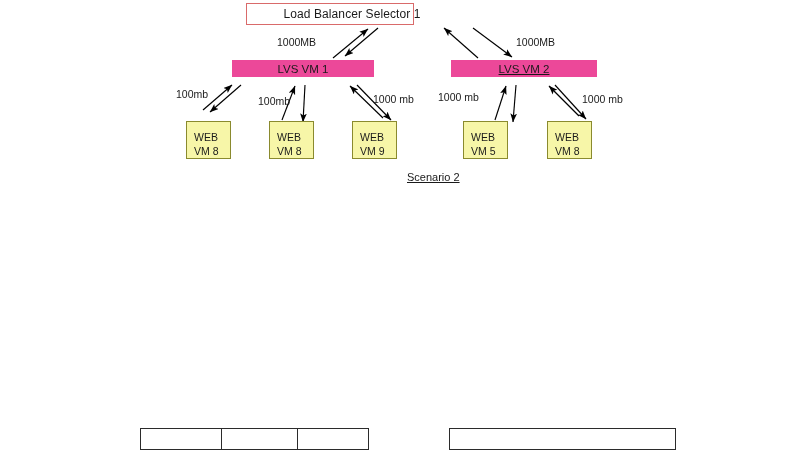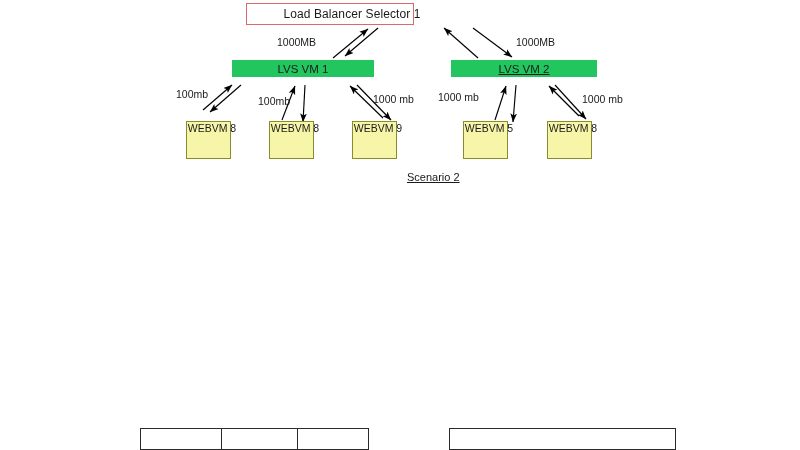--- a/index.html
+++ b/index.html
@@ -46,39 +46,39 @@
     letter-spacing: 0.1px;
     color: #1a1a1a;
     white-space: nowrap;
     padding-left: 44px;
   }
 
   
   .lvs-bar {
     position: absolute;
     box-sizing: border-box;
-    background: #22c55e;
+    background: #ec4899;
     display: flex;
     align-items: center;
     justify-content: center;
     font-size: 11.5px;
     font-weight: 400;
     color: #1a1a1a;
     white-space: nowrap;
   }
 
   
   .web-box {
     position: absolute;
     box-sizing: border-box;
     background: #f7f6a8;
     border: 1.2px solid #8a8a2e;
     display: flex;
-    flex-direction: row;
-    justify-content: center;
+    flex-direction: column;
+    justify-content: flex-end;
     padding-left: 7px;
     font-size: 10.5px;
     line-height: 1.28;
     color: #1a1a1a;
     white-space: nowrap;
   }
   .web-box span { display: block; }
 
   
   .bw-label {

